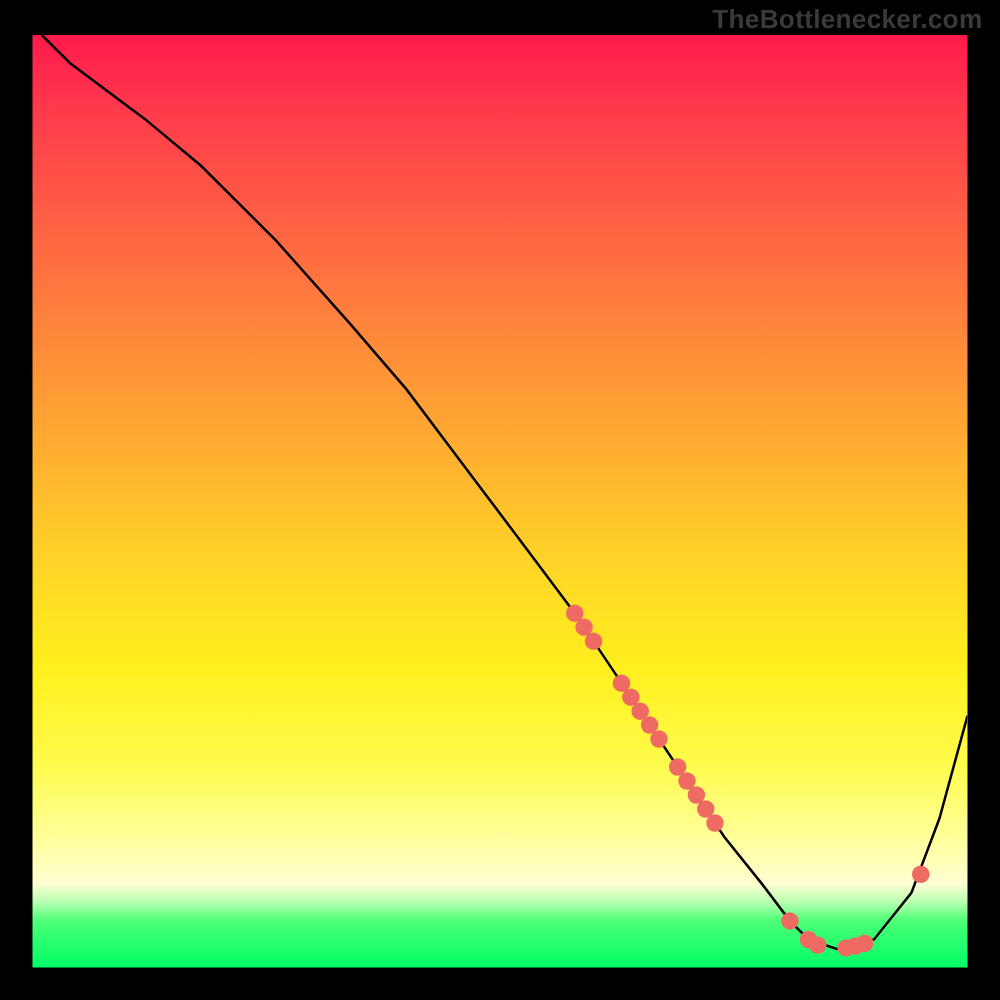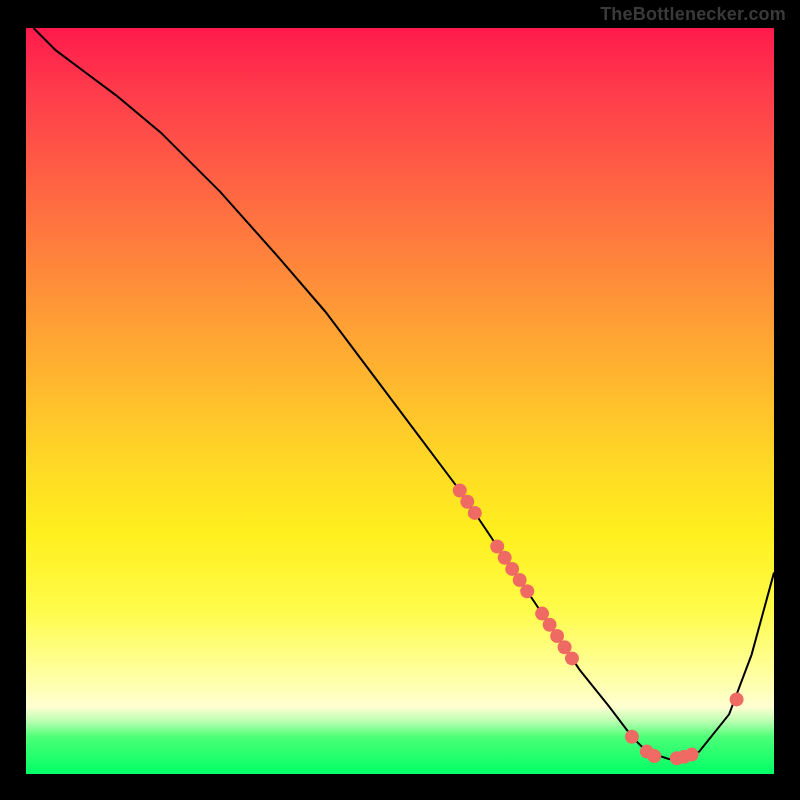--- a/index.html
+++ b/index.html
@@ -14,21 +14,21 @@
     width: 800px;
     height: 800px;
     background: #000;
     position: relative;
   }
   .brand {
     position: absolute;
     top: 4px;
     right: 14px;
     color: #3a3a3a;
-    font-size: 18px;
+    font-size: 21px;
     font-weight: 600;
     letter-spacing: 0.2px;
   }
   .plot {
     position: absolute;
     left: 26px;
     top: 28px;
     width: 748px;
     height: 746px;
     

